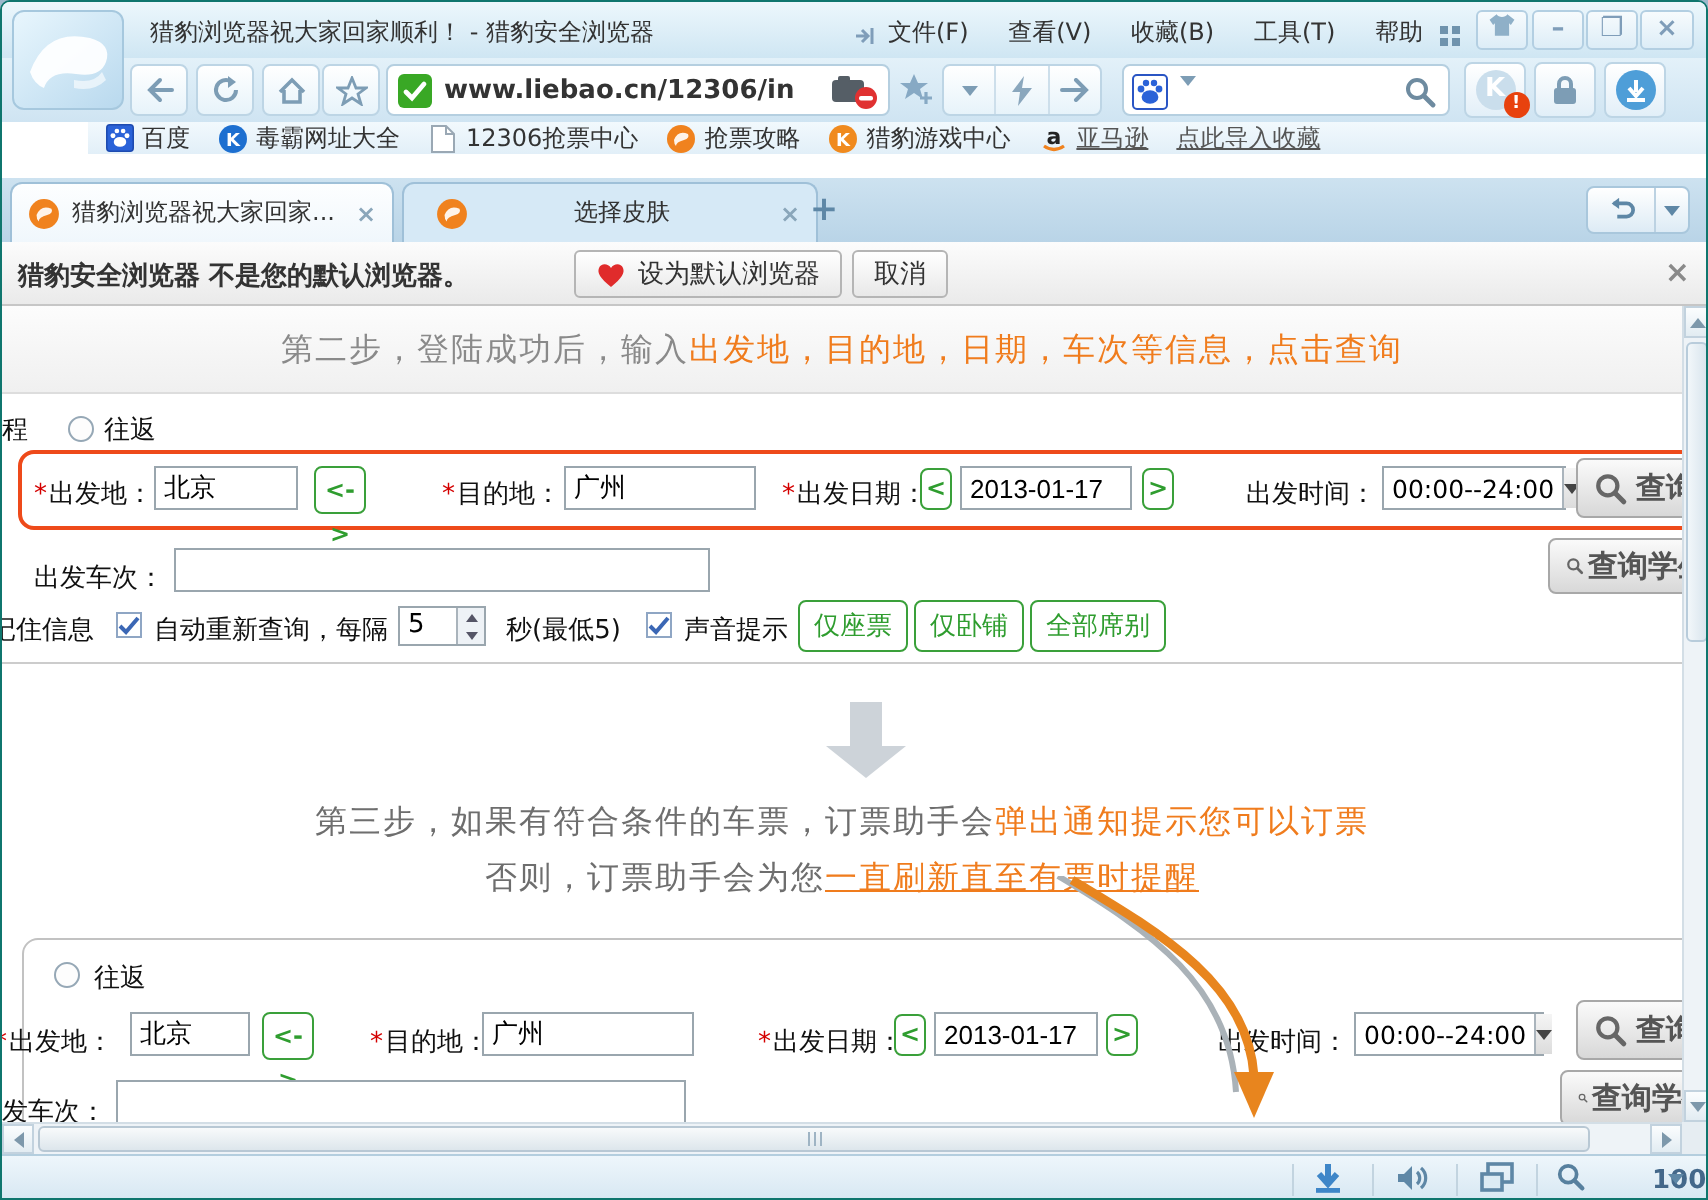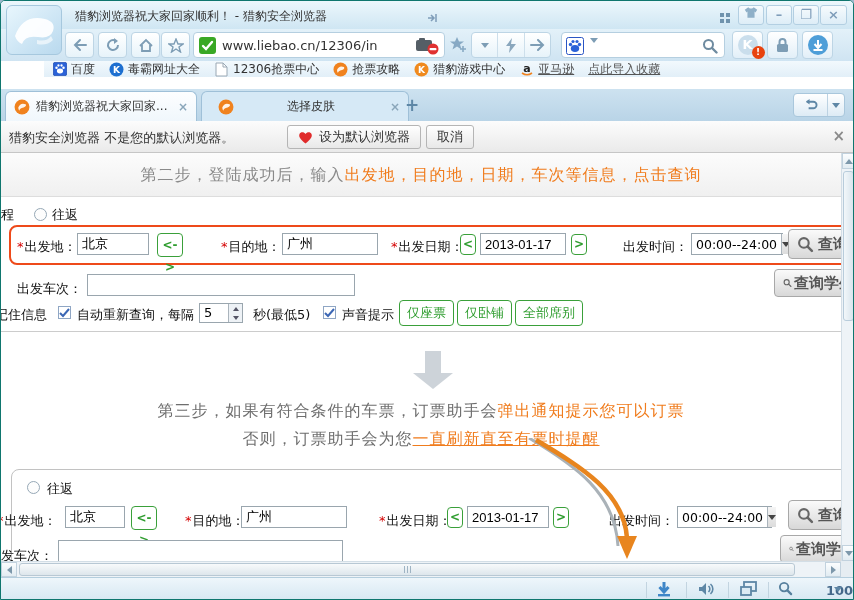--- a/index.html
+++ b/index.html
@@ -16,21 +16,21 @@
   .menus{left:443px;top:7px;font-size:12px;color:#333;white-space:nowrap;}
   .menus span{margin-right:16px;cursor:default;}
   .winbtn{top:4px;width:26px;height:20px;border:1px solid #b3cfe2;border-radius:3px;
     background:linear-gradient(#f7fbfd,#ddedf7);text-align:center;line-height:17px;
     color:#7f9db9;font-size:13px;font-weight:bold;}
   
   .toolbar{left:0;top:28px;width:100%;height:32px;background:linear-gradient(#e3f1f9,#cfe4f2);}
   .navbtn{top:31px;width:29px;height:26px;border:1px solid #bdd5e5;border-radius:4px;
     background:linear-gradient(#ffffff,#e7f3fa);display:flex;align-items:center;justify-content:center;}
   .addressbar{left:192px;top:31px;width:252px;height:26px;background:#fff;border:1px solid #b5cfe0;
-    border-radius:4px;}
+    border-radius:4px;font-weight:bold;}
   .sitecheck{left:5px;top:4px;width:17px;height:17px;background:#39a825;border-radius:3px;}
   .url{left:28px;top:5px;font-size:13px;color:#333;white-space:nowrap;}
   .addr-ico{top:35px;display:flex;align-items:center;justify-content:center;}
   .tool-group{left:470px;top:31px;width:80px;height:26px;border:1px solid #bdd5e5;border-radius:4px;
     background:linear-gradient(#ffffff,#e7f3fa);display:flex;}
   .tool-seg{flex:1;display:flex;align-items:center;justify-content:center;border-right:1px solid #cddfeb;}
   .tool-seg:last-child{border-right:none;}
   .searchbox{left:560px;top:31px;width:164px;height:26px;background:#fff;border:1px solid #b5cfe0;border-radius:4px;}
   .search-input{left:46px;top:2px;width:92px;height:20px;border:none;outline:none;font-size:12px;}
   .rightbtn{top:30px;width:31px;height:28px;border:1px solid #bdd5e5;border-radius:4px;
@@ -56,21 +56,21 @@
   .tab .tclose{margin-left:auto;color:#8aa6ba;font-size:12px;font-weight:bold;padding-left:8px;}
   .newtab{left:398px;top:94px;width:26px;height:22px;text-align:center;line-height:20px;
     color:#5e87a6;font-size:17px;font-weight:bold;}
   .undo-group{left:792px;top:92px;width:52px;height:24px;border:1px solid #a9c7dc;border-radius:4px;
     background:linear-gradient(#ffffff,#ddebf5);display:flex;}
   .undo-seg{flex:2;display:flex;align-items:center;justify-content:center;border-right:1px solid #bcd2e2;}
   .undo-caret{flex:1;display:flex;align-items:center;justify-content:center;}
   
   .notifbar{left:0;top:120px;width:100%;height:32px;background:linear-gradient(#fcfcfc,#eaeaea);
     border-bottom:1px solid #c6c6c6;}
-  .notif-msg{left:8px;top:8px;font-size:13px;color:#333;}
+  .notif-msg{left:8px;top:8px;font-size:13px;color:#333;font-weight:bold;}
   .notif-btn{top:4px;height:24px;border:1px solid #b5b5b5;border-radius:3px;
     background:linear-gradient(#ffffff,#e8e8e8);display:flex;align-items:center;
     padding:0 10px;font-size:13px;color:#333;}
   .notif-close{right:8px;top:6px;color:#8a8a8a;font-size:15px;font-weight:bold;}
   
   .content{left:0;top:152px;width:840px;height:520px;background:#fff;overflow:hidden;}
   .step2strip{left:0;top:0;width:100%;height:44px;background:linear-gradient(#fcfcfc,#f0f0f0);
     border-bottom:1px solid #ddd;text-align:center;line-height:44px;font-size:16px;letter-spacing:1px;white-space:nowrap;}
   .graytxt{color:#8a8a8a;}
   .orangetxt{color:#f07c1d;}
@@ -131,20 +131,27 @@
 
 <div class="window">
 
   <div class="b titlebar">
     <span class="b title-text">猎豹浏览器祝大家回家顺利！ - 猎豹安全浏览器</span>
     <span class="b" style="left:426px;top:8px;">
       <svg width="12" height="12" viewBox="0 0 12 12">
           <path d="M1 6 H6 M4 3 L7 6 L4 9 M9 2 V10" stroke="#7f9db9" stroke-width="1.5" fill="none"></path>
         </svg>
     </span>
+    <div class="b menus">
+      <span>文件(F)</span>
+      <span>查看(V)</span>
+      <span>收藏(B)</span>
+      <span>工具(T)</span>
+      <span>帮助</span>
+    </div>
     <span class="b" style="left:719px;top:8px;">
       <svg width="11" height="11" viewBox="0 0 11 11">
           <rect x="0" y="0" width="4" height="4" fill="#6f93ad"></rect>
           <rect x="6" y="0" width="4" height="4" fill="#6f93ad"></rect>
           <rect x="0" y="6" width="4" height="4" fill="#6f93ad"></rect>
           <rect x="6" y="6" width="4" height="4" fill="#6f93ad"></rect>
         </svg>
     </span>
     <div class="b winbtn" style="left:737px;">
       <svg width="16" height="13" viewBox="0 0 18 14">

